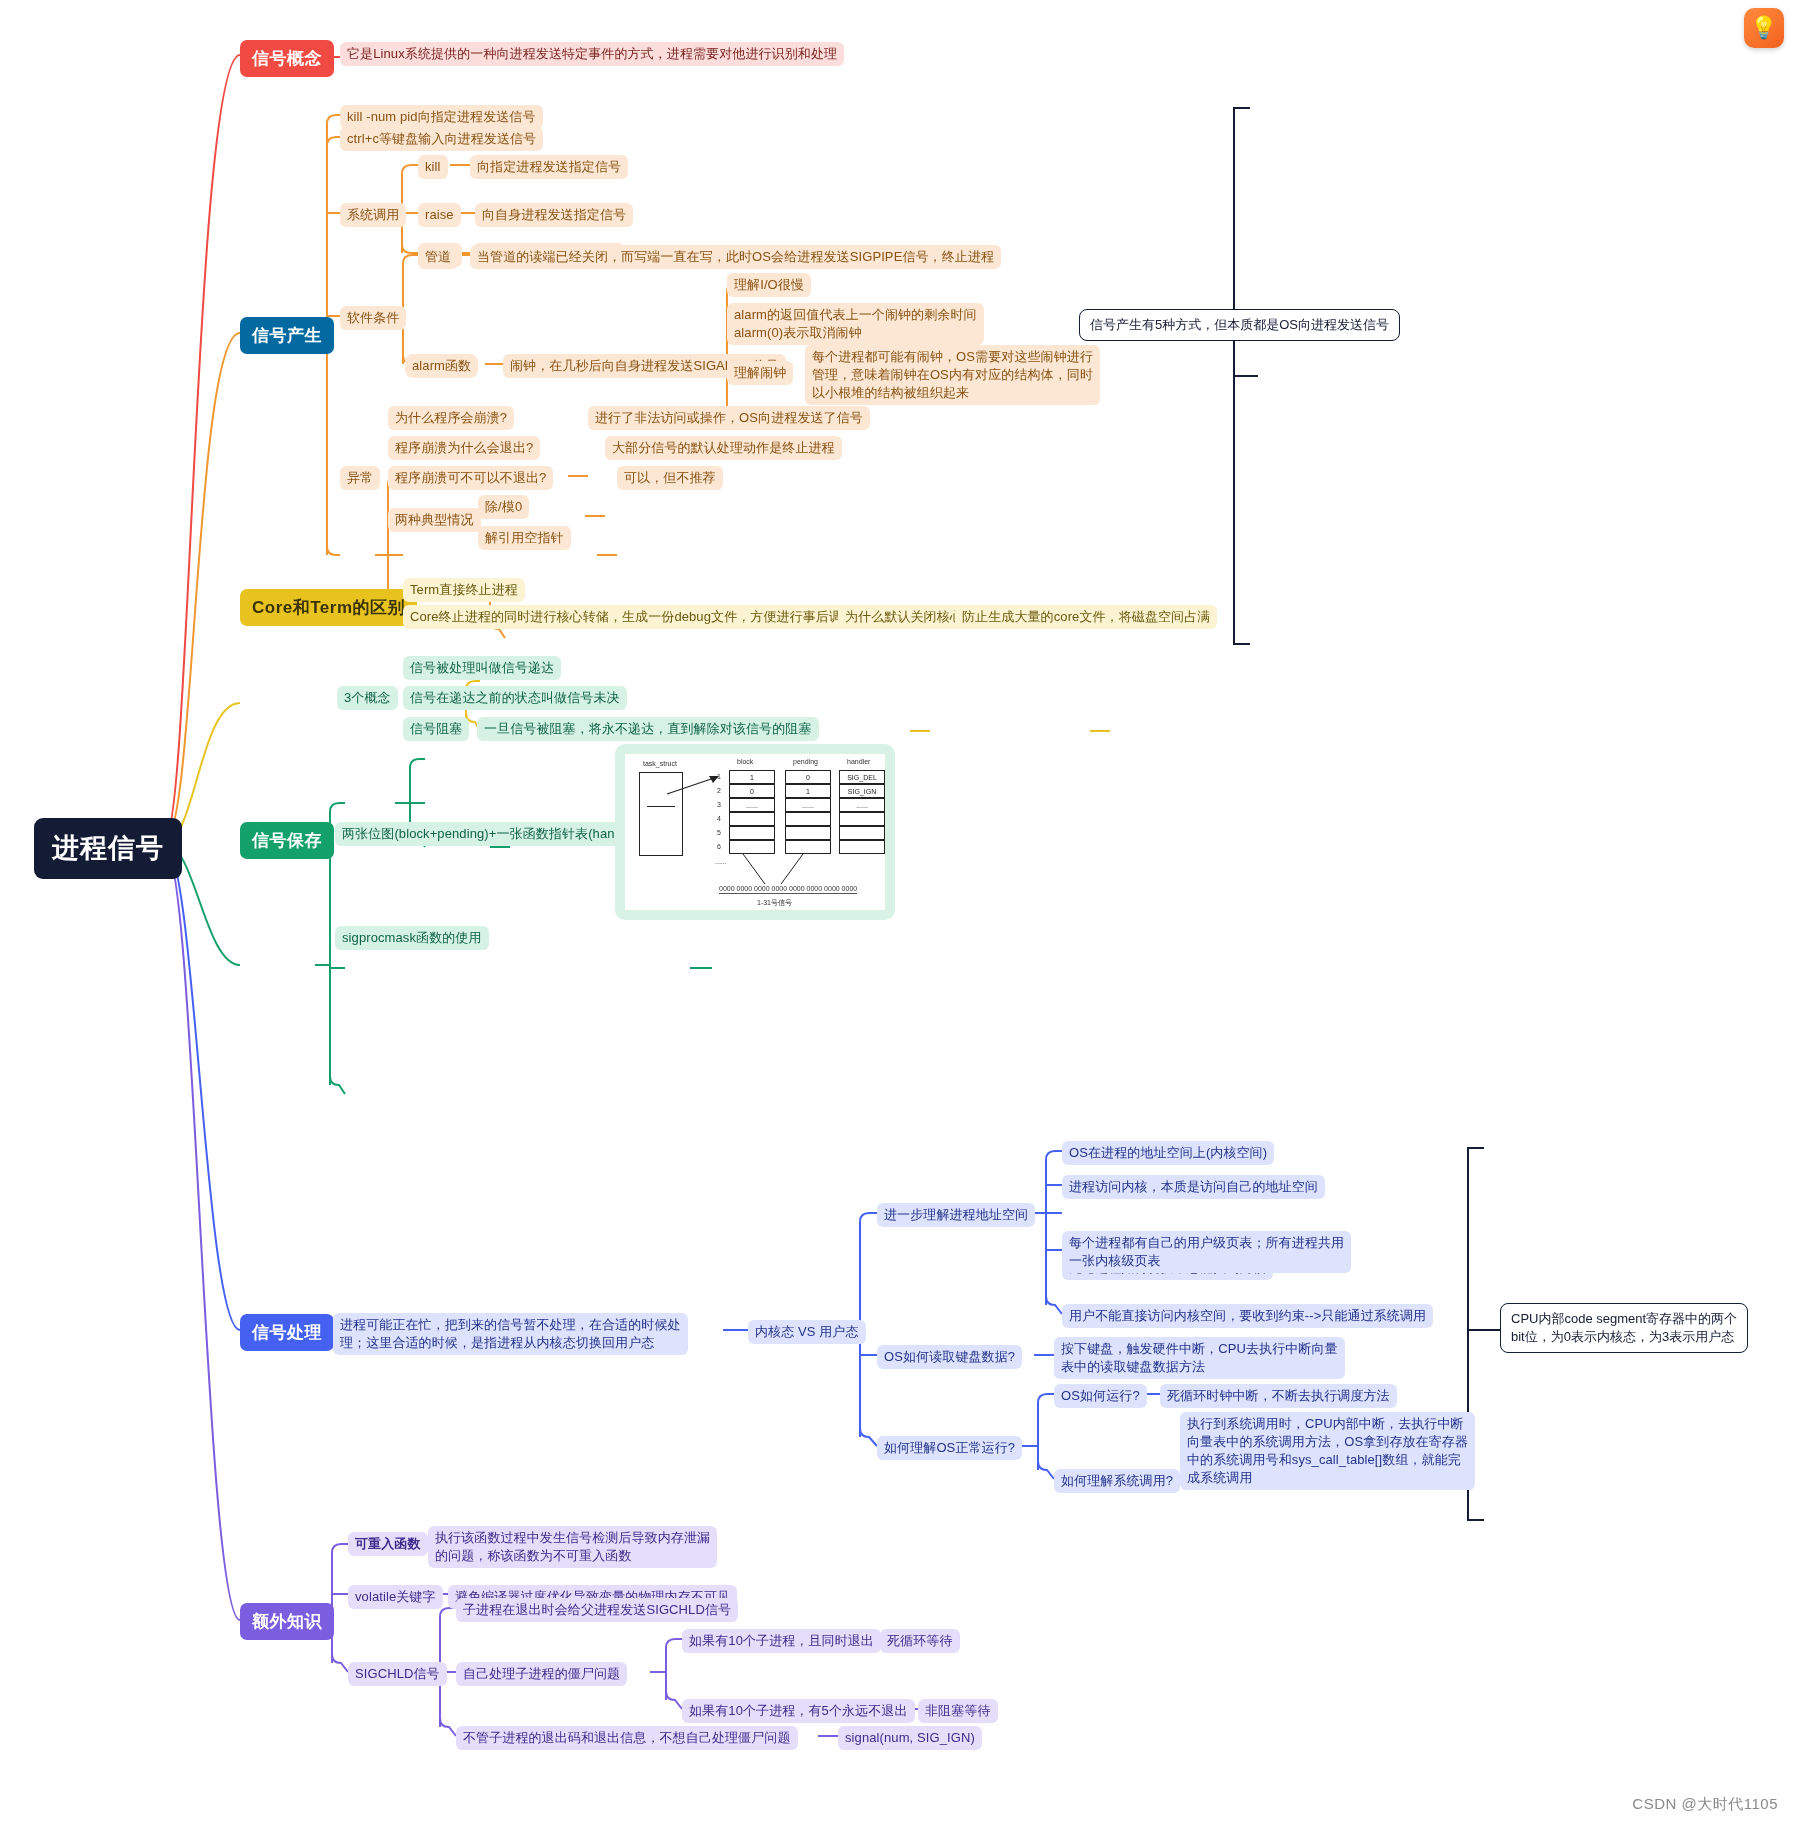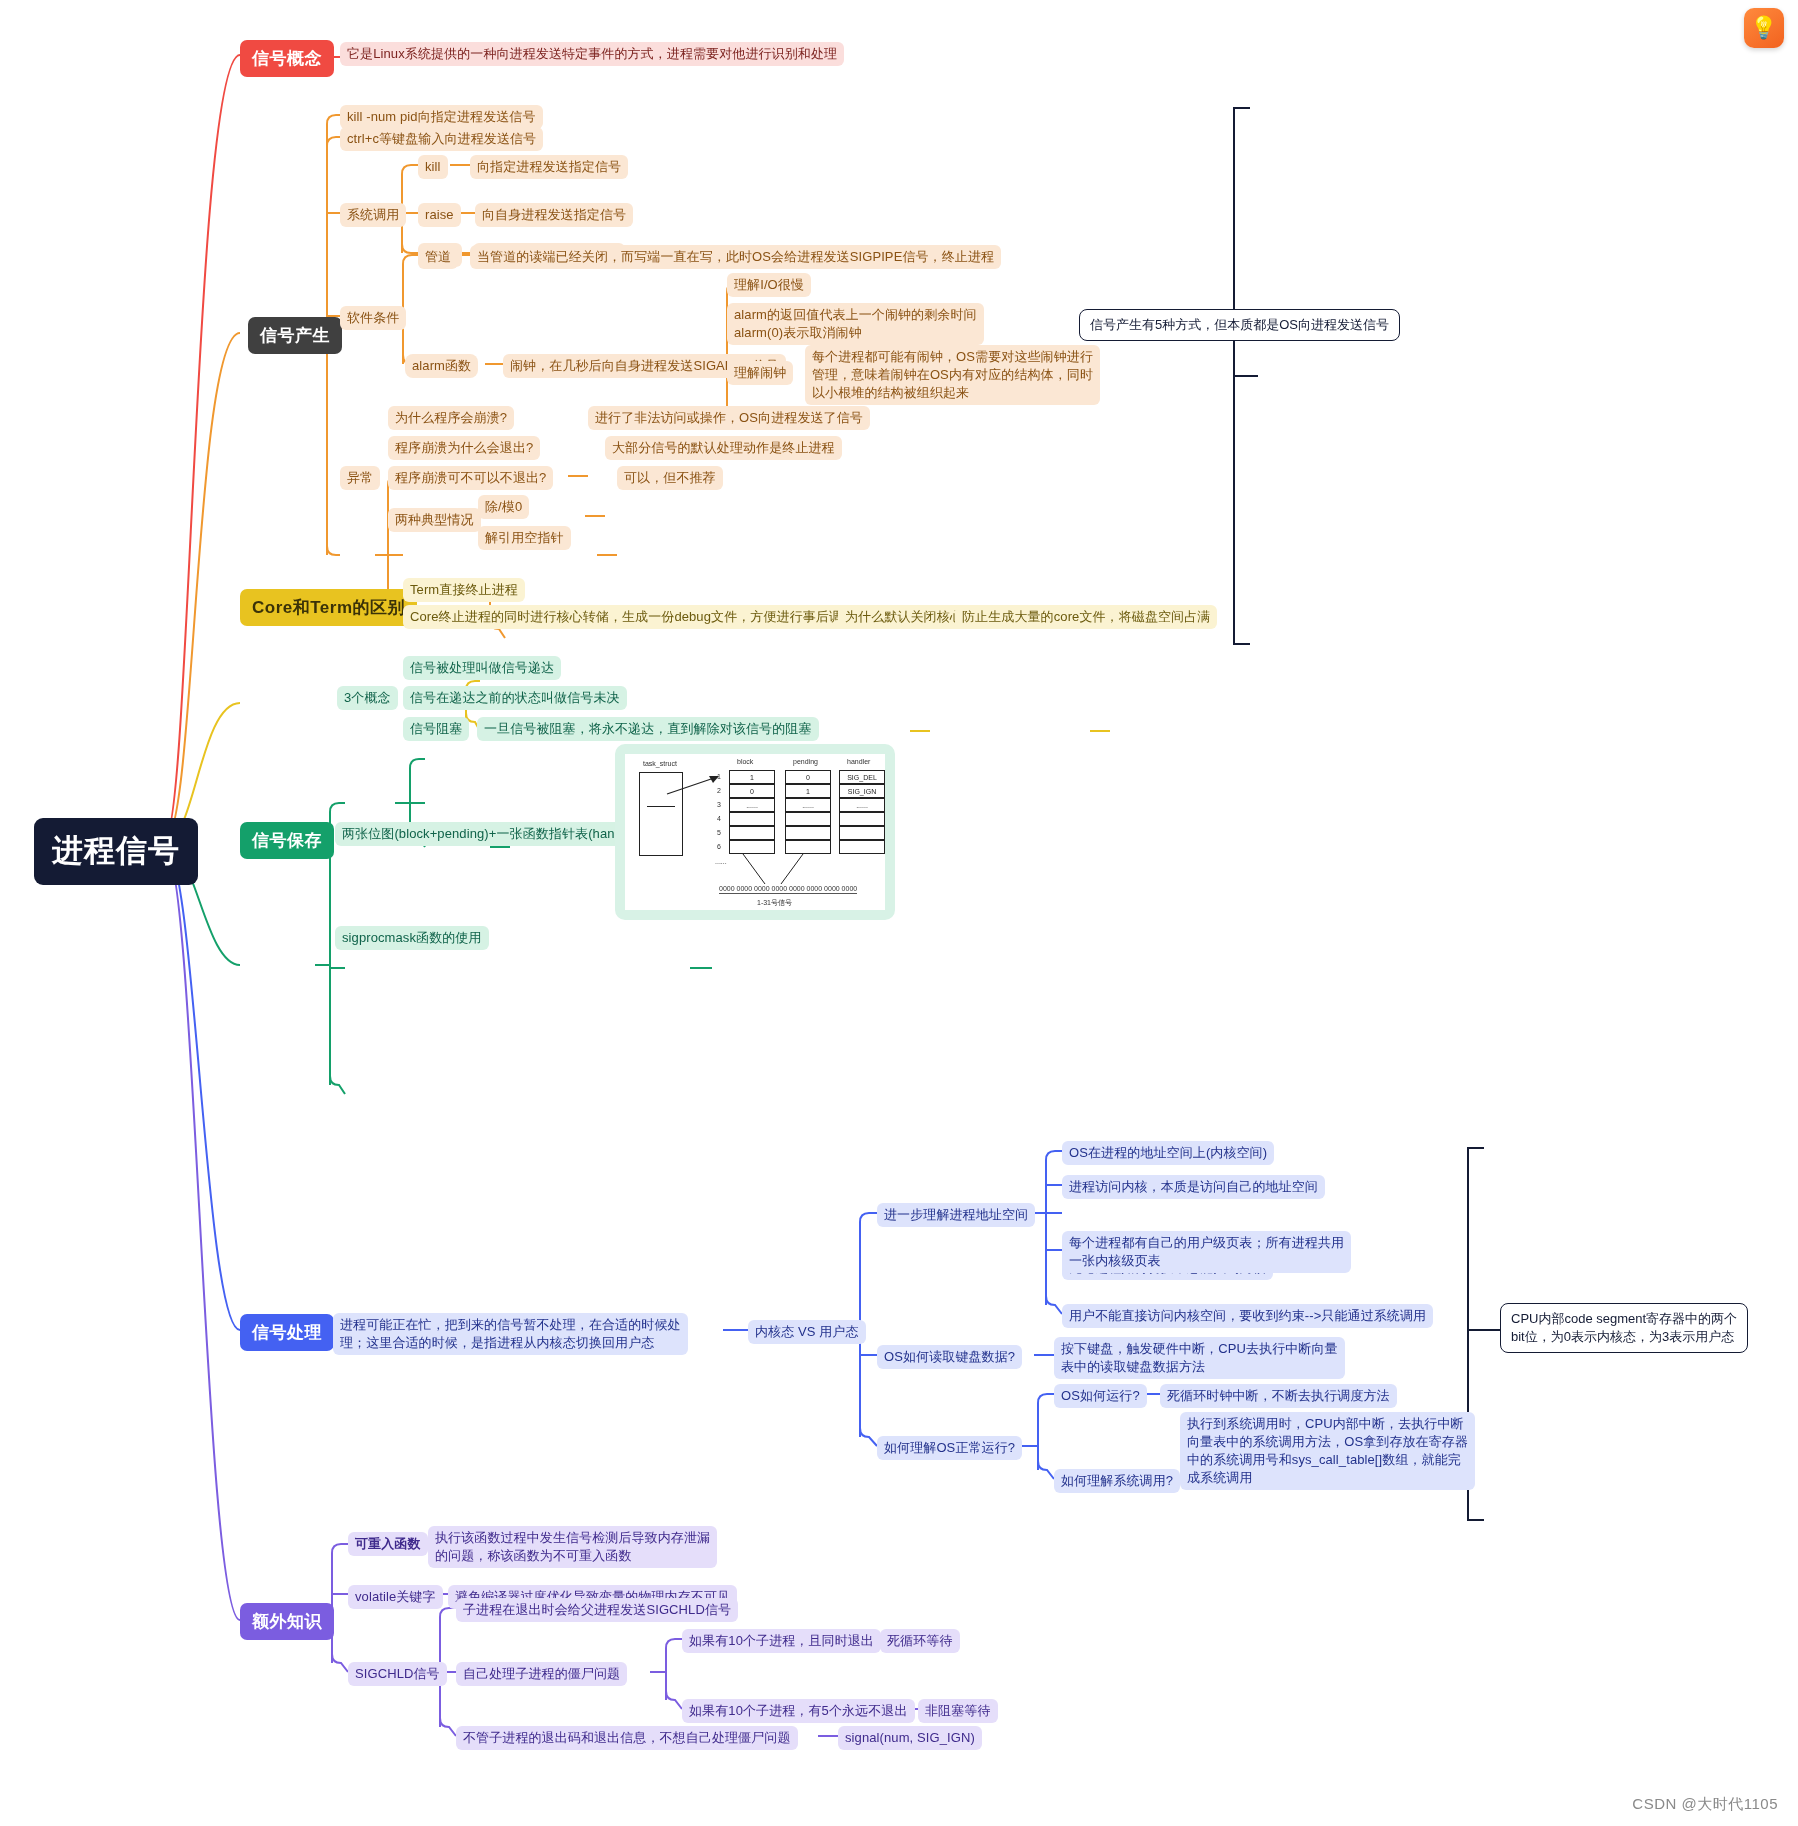--- a/index.html
+++ b/index.html
@@ -22,36 +22,36 @@
     border-radius: 6px;
     padding: 3px 7px;
     font-size: 13px;
     line-height: 1.38;
     white-space: pre-line;
     letter-spacing: 0.1px;
   }
   .root {
     background: #141b34;
     color: #ffffff;
-    font-size: 31px;
+    font-size: 27px;
     font-weight: bold;
     border-radius: 9px;
     padding: 12px 18px;
     letter-spacing: 1px;
   }
   .branch {
     font-size: 17px;
     font-weight: bold;
     color: #ffffff;
     border-radius: 7px;
     padding: 7px 12px;
     letter-spacing: 0.5px;
   }
   .b-red   { background: #f04a42; }
-  .b-orange{ background: #404040; margin-left: 8px; }
+  .b-orange{ background: #0369a1; }
   .b-yellow{ background: #e8c320; color:#3a3208; }
   .b-green { background: #14a06a; }
   .b-blue  { background: #4461f2; }
   .b-purple{ background: #7b5de0; }
 
   .n-red    { background: #fbdedc; color: #7d2420; }
   .n-orange { background: #fbe7d4; color: #8a5213; }
   .n-yellow { background: #fbf3d2; color: #6b5a0d; }
   .n-green  { background: #d6f2e4; color: #10634a; }
   .n-blue   { background: #dde3fc; color: #23328c; }

